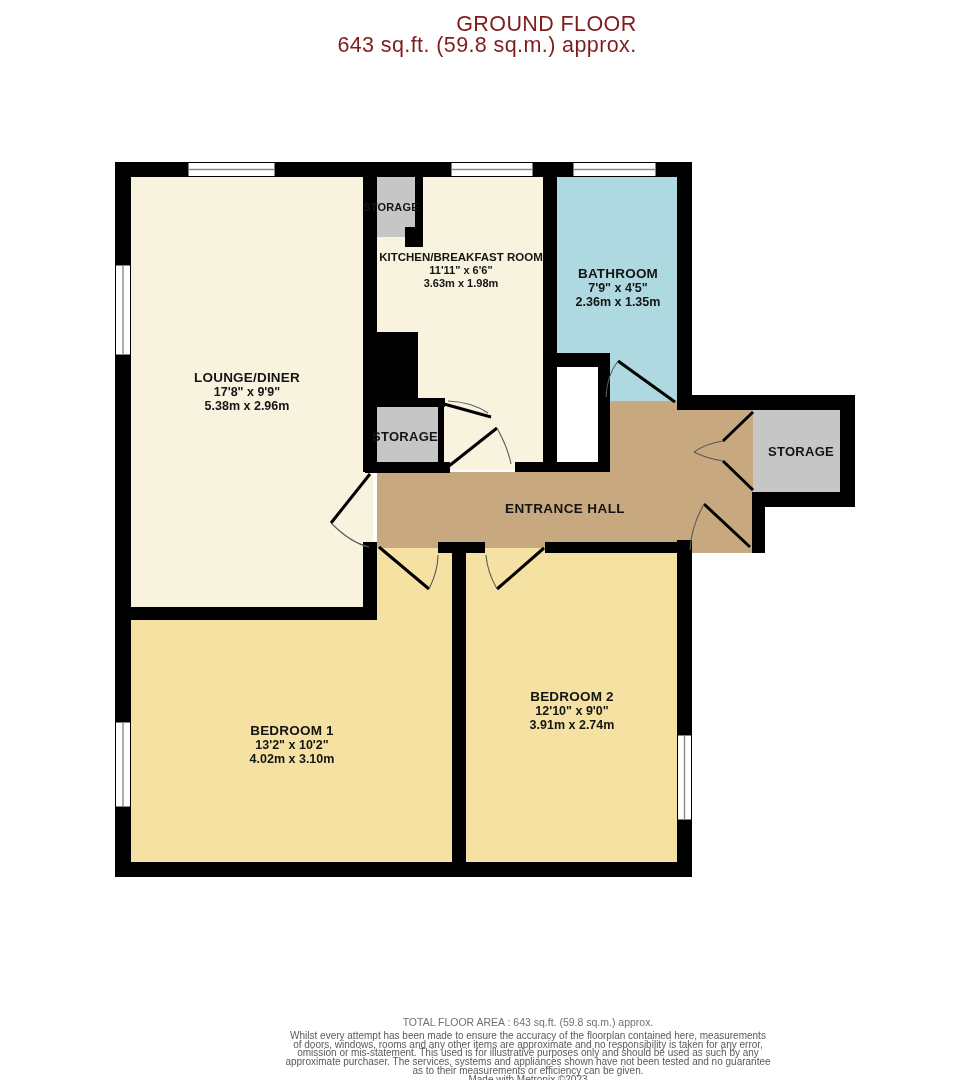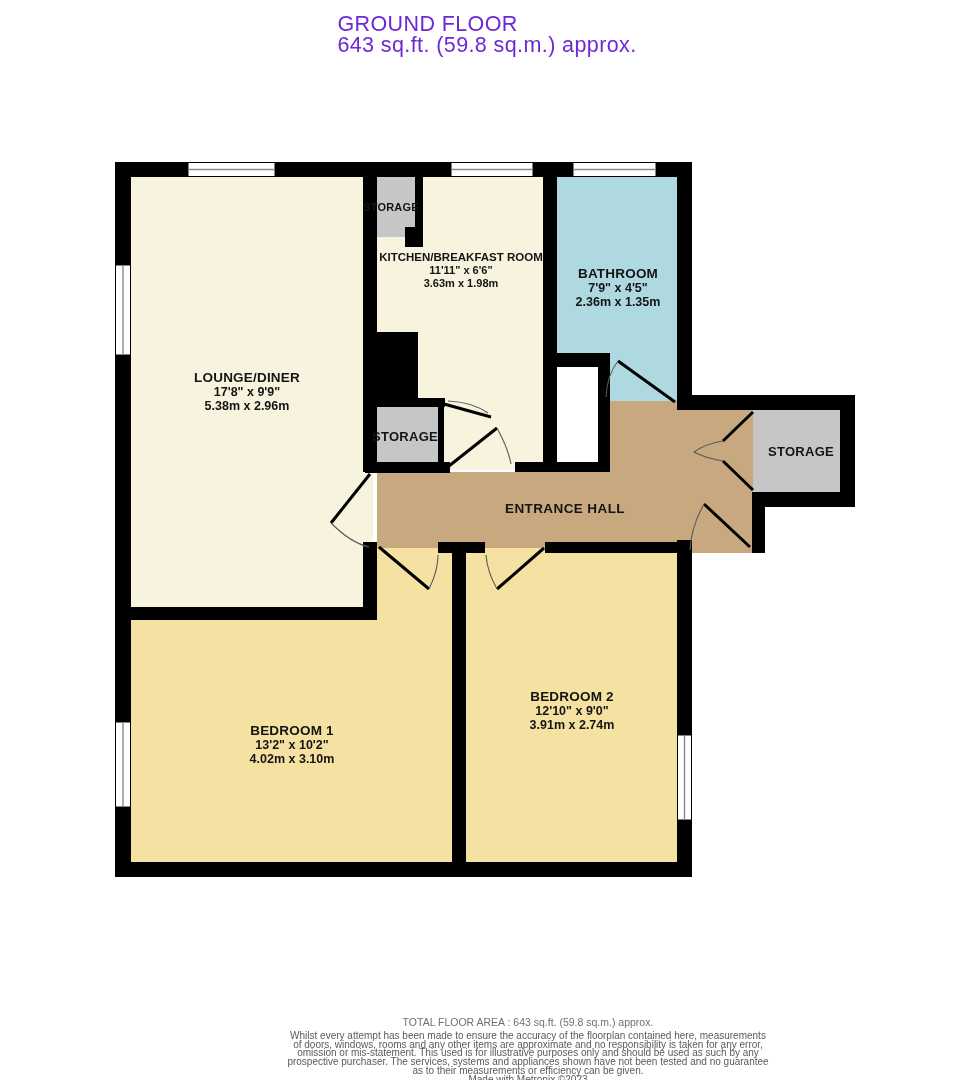--- a/index.html
+++ b/index.html
@@ -1,19 +1,19 @@
 <!DOCTYPE html>
 <html><head>
 <meta charset="utf-8">
 <style>
   html,body{margin:0;padding:0;background:#ffffff;}
   .page{position:relative;width:968px;height:1080px;background:#ffffff;overflow:hidden;
         font-family:"Liberation Sans",sans-serif;}
   .title-block{position:absolute;top:14px;left:487px;transform:translateX(-50%);
-        text-align:left;color:#6d28d9;font-size:21.5px;line-height:21px;letter-spacing:.4px;white-space:nowrap;}
+        text-align:right;color:#7f1d1d;font-size:21.5px;line-height:21px;letter-spacing:.4px;white-space:nowrap;}
   .plan-svg{position:absolute;left:0;top:0;}
   .wall{fill:#000000;}
   .door-leaf{stroke:#000000;stroke-width:3;fill:none;stroke-linecap:butt;}
   .door-arc{stroke:#5a5a5a;stroke-width:1.1;fill:none;}
   .win-box{fill:#ffffff;stroke:#000000;stroke-width:1;}
   .win-mid{stroke:#8a8a8a;stroke-width:1.4;}
   text{text-anchor:middle;fill:#141414;font-weight:bold;}
   .room-name{font-size:13.5px;letter-spacing:.2px;}
   .room-dims{font-size:12.5px;}
   .room-name-sm{font-size:11.5px;}
@@ -169,18 +169,18 @@
       <text class="storage-label" x="405" y="441">STORAGE</text>
       <text class="storage-label" x="801" y="456">STORAGE</text>
     </g>
   </svg>
 
   <div class="footer-block">
     <div class="footer-total">TOTAL FLOOR AREA : 643 sq.ft. (59.8 sq.m.) approx.</div>
     <div class="footer-disc">Whilst every attempt has been made to ensure the accuracy of the floorplan contained here, measurements</div>
     <div class="footer-disc">of doors, windows, rooms and any other items are approximate and no responsibility is taken for any error,</div>
     <div class="footer-disc">omission or mis-statement. This used is for illustrative purposes only and should be used as such by any</div>
-    <div class="footer-disc">prospective purchaser. The services, systems and appliances shown have not been tested and no guarantee</div>
+    <div class="footer-disc">approximate purchaser. The services, systems and appliances shown have not been tested and no guarantee</div>
     <div class="footer-disc">as to their measurements or efficiency can be given.</div>
     <div class="footer-disc">Made with Metropix ©2023</div>
   </div>
 
 </div>
 
 </body></html>

